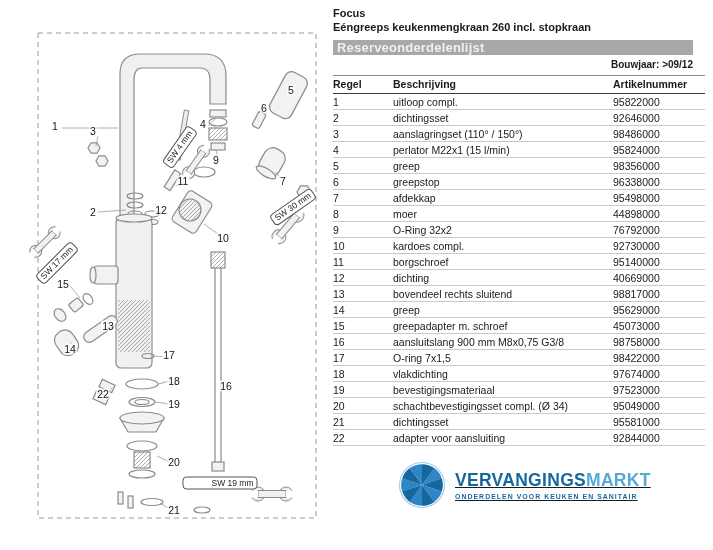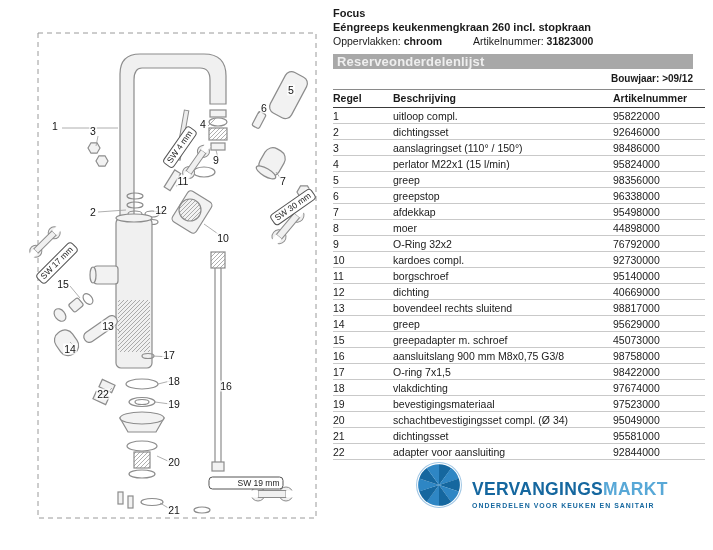--- a/index.html
+++ b/index.html
@@ -38,21 +38,21 @@
     border-top:1px solid #8a8a8a;border-bottom:1px solid #3a3a3a;
   }
   table.parts td{
     font-size:10.5px;line-height:12px;padding:1.5px 0;
     border-bottom:1px solid #c9c9c9;overflow:hidden;white-space:nowrap;
   }
   .col-regel{width:60px;}
   .col-beschrijving{width:auto;}
   .col-artikelnummer{width:92px;}
   
-  .logo{position:absolute;left:415px;top:461px;display:flex;align-items:flex-end;}
+  .logo{position:absolute;left:398px;top:461px;display:flex;align-items:center;text-decoration:underline;}
   .logo-icon{width:48px;height:48px;flex:0 0 auto;}
   .logo-text{margin-left:9px;}
   .logo-word{font-size:17.5px;font-weight:bold;letter-spacing:.3px;line-height:20px;white-space:nowrap;}
   .logo-word .w1{color:#15679f;}
   .logo-word .w2{color:#58a8d7;}
   .logo-tagline{font-size:6.9px;font-weight:bold;color:#15679f;letter-spacing:1.05px;margin-top:3px;white-space:nowrap;}
 </style>
 </head>
 <body>
 
@@ -222,33 +222,27 @@
       <span class="callout" style="left: 169px; top: 355px;">17</span>
       <span class="callout" style="left: 174px; top: 381px;">18</span>
       <span class="callout" style="left: 226px; top: 386px;">16</span>
       <span class="callout" style="left: 174px; top: 404px;">19</span>
       <span class="callout" style="left: 103px; top: 394px;">22</span>
       <span class="callout" style="left: 174px; top: 462px;">20</span>
       <span class="callout" style="left: 174px; top: 510px;">21</span>
       <span class="wrench-label" style="left: 180px; top: 147px; transform: translate(-50%, -50%) rotate(-55deg);">SW 4 mm</span>
       <span class="wrench-label" style="left: 293px; top: 207px; transform: translate(-50%, -50%) rotate(-35deg);">SW 30 mm</span>
       <span class="wrench-label" style="left: 57px; top: 263px; transform: translate(-50%, -50%) rotate(-45deg);">SW 17 mm</span>
-      <span class="wrench-label" style="left: 246px; top: 483px; transform: translate(-50%, -50%) rotate(0deg); padding-left: 28px;">SW 19 mm</span>
+      <span class="wrench-label" style="left: 220px; top: 483px; transform: translate(-50%, -50%) rotate(0deg); padding-left: 28px;">SW 19 mm</span>
     </div>
 </div>
 
 <div class="content">
   <div class="hdr-line">Focus</div>
   <div class="hdr-line">Eéngreeps keukenmengkraan 260 incl. stopkraan</div>
-  <div class="hdr-line3">
-    <span>Oppervlakken:</span>
-    <span class="val">chroom</span>
-    <span class="grp2">Artikelnummer:</span>
-    <span class="val">31823000</span>
-  </div>
 
   <div class="section-bar">Reserveonderdelenlijst</div>
 
   <div class="bouwjaar">
     <span>Bouwjaar:</span>
     <span>&gt;09/12</span>
   </div>
 
   <table class="parts">
     <thead>

